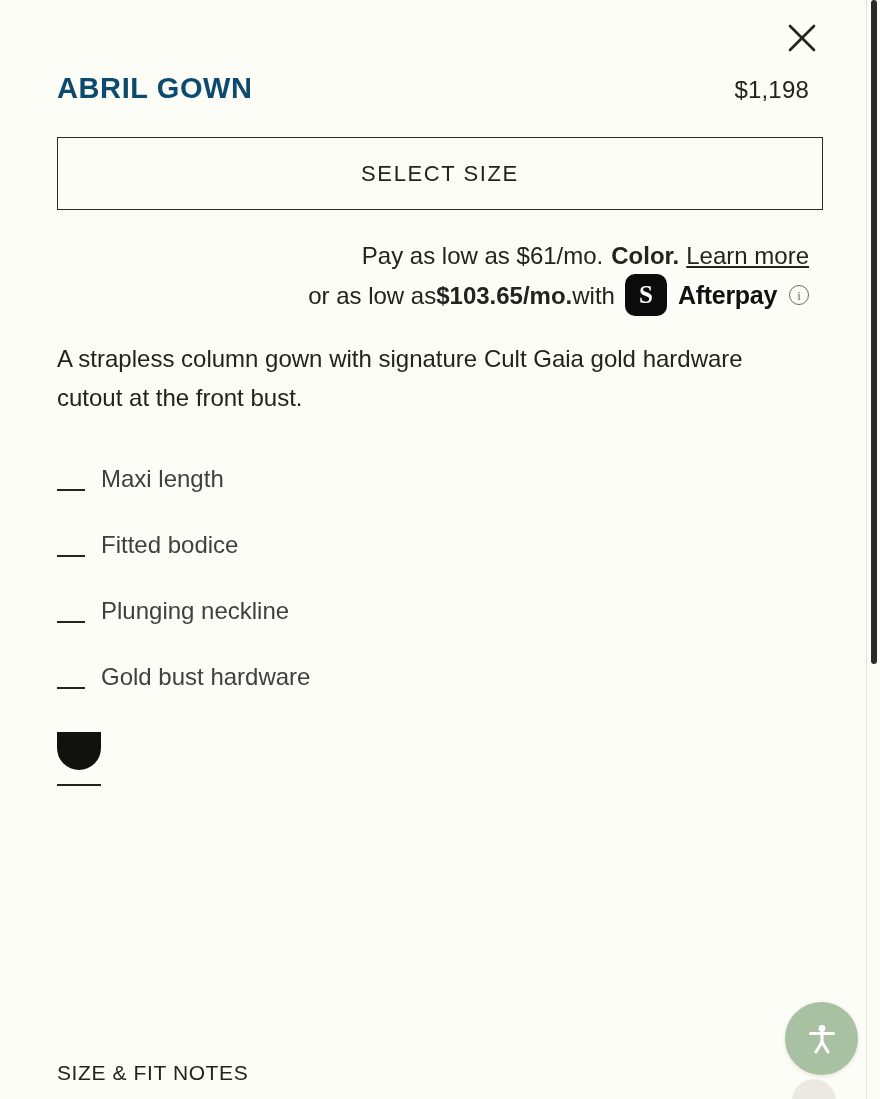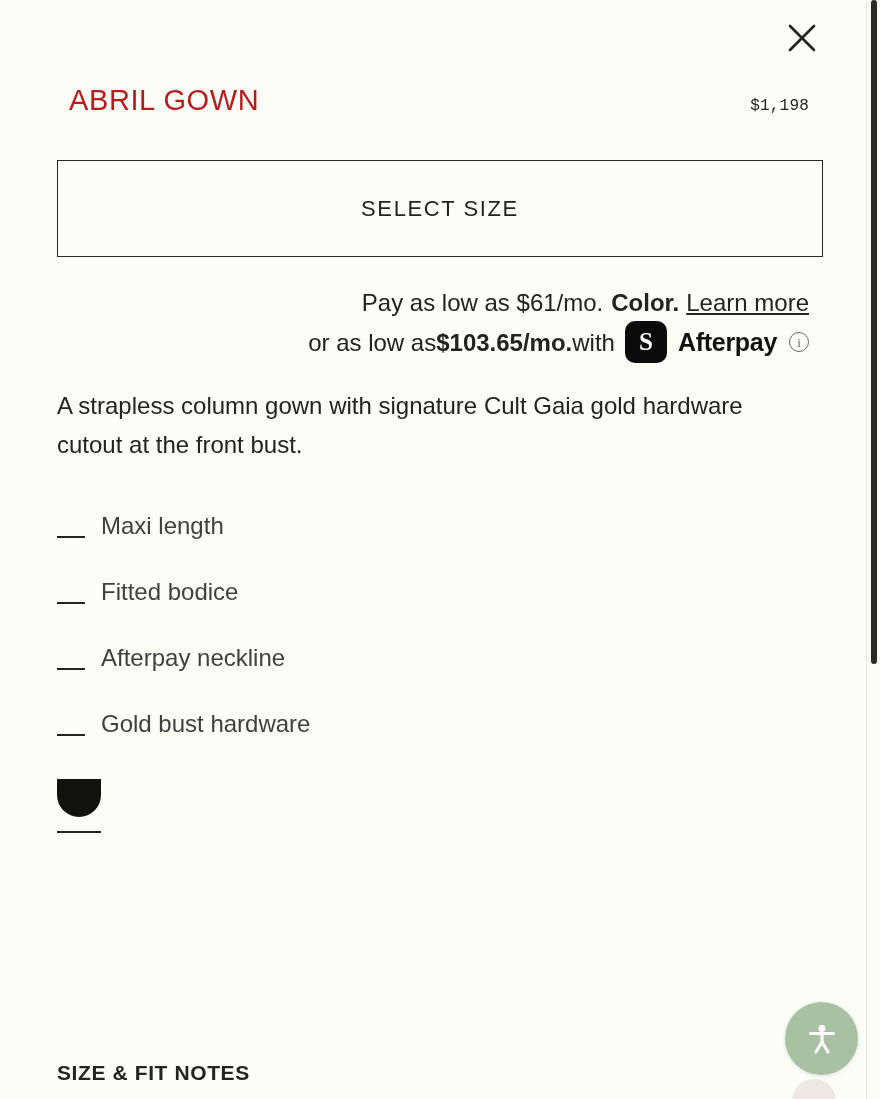--- a/index.html
+++ b/index.html
@@ -62,36 +62,35 @@
 
   .title-row {
     display: flex;
     align-items: baseline;
     justify-content: space-between;
     padding-top: 74px;
   }
   .product-title {
     font-size: 29px;
     letter-spacing: 0.6px;
-    font-weight: 400;
-    color: #b91c1c;
-    margin: 12px;
+    font-weight: 700;
+    color: #0c4a6e;
+    margin: 0;
     line-height: 1;
   }
   .product-price {
-    font-size: 16px;
+    font-size: 24px;
     color: #23231f;
     font-weight: 400;
     letter-spacing: 0.2px;
-    font-family: Liberation Mono, monospace;
   }
 
   .select-size {
     margin-top: 33px;
-    height: 97px;
+    height: 73px;
     width: 766px;
     border: 1px solid #2a2a28;
     background: transparent;
     display: flex;
     align-items: center;
     justify-content: center;
     font-size: 22px;
     letter-spacing: 1.6px;
     color: #23231f;
     cursor: pointer;
@@ -210,21 +209,21 @@
     height: 2px;
     background: #23231f;
   }
 
   .size-fit {
     position: absolute;
     left: 57px;
     bottom: 14px;
     font-size: 21px;
     letter-spacing: 0.6px;
-    font-weight: 700;
+    font-weight: 400;
     color: #23231f;
     text-align: center;
   }
 
   .a11y-btn {
     position: absolute;
     right: 22px;
     bottom: 24px;
     width: 73px;
     height: 73px;
@@ -295,21 +294,21 @@
       <div class="bullet">
         <span class="dash"></span>
         <span>Maxi length</span>
       </div>
       <div class="bullet">
         <span class="dash"></span>
         <span>Fitted bodice</span>
       </div>
       <div class="bullet">
         <span class="dash"></span>
-        <span>Afterpay neckline</span>
+        <span>Plunging neckline</span>
       </div>
       <div class="bullet">
         <span class="dash"></span>
         <span>Gold bust hardware</span>
       </div>
     </div>
 
 
     <div class="swatch-wrap">
       <div class="swatch"></div>

